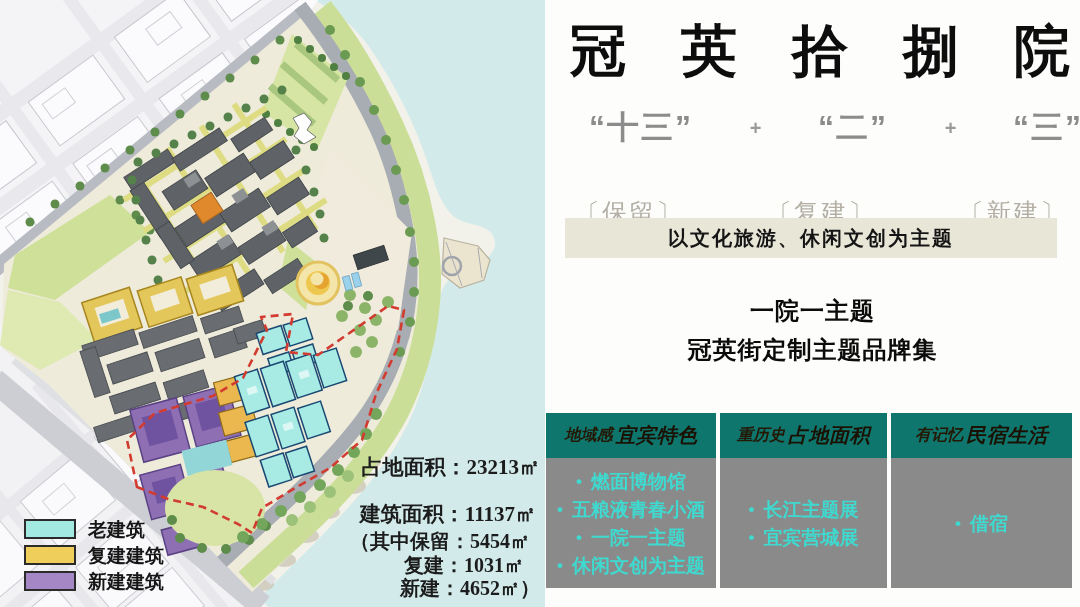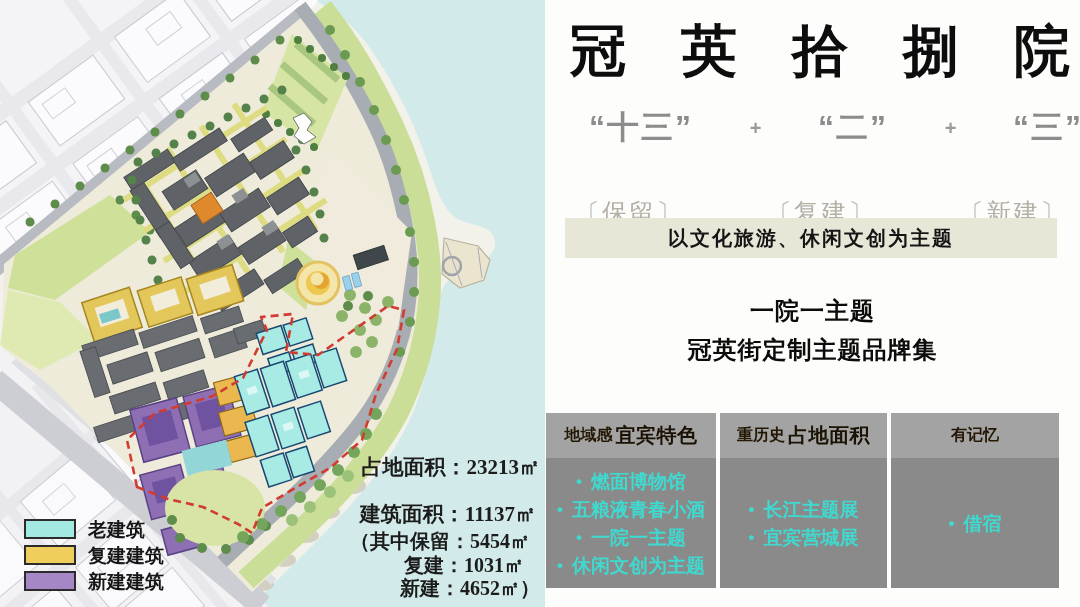--- a/index.html
+++ b/index.html
@@ -16,22 +16,22 @@
   .formula-row .plus{font-size:20px;font-weight:700;color:#9A9A9A;}
   .bracket-row{position:absolute;left:30px;top:164px;width:492px;display:flex;justify-content:space-between;
                font-size:25px;color:#B3AFA5;font-weight:500;letter-spacing:2px;margin-top:32px;}
   .banner{position:absolute;left:20px;top:218px;width:492px;height:40px;background:#E8E6D7;
           display:flex;align-items:center;justify-content:center;
           font-size:20px;font-weight:800;color:#151515;letter-spacing:2px;}
   .headings{position:absolute;left:0;top:291px;width:535px;text-align:center;
             font-size:24px;font-weight:900;color:#0B0B0B;line-height:39px;letter-spacing:1px;}
   .columns{position:absolute;left:1px;top:413px;display:flex;gap:4px;}
   .col{display:flex;flex-direction:column;}
-  .col.c1{width:170px}.col.c2{width:167px}.col.c3{width:168px}
-  .col-header{height:45px;background:#a3a3a3;display:flex;align-items:center;justify-content:center;gap:3px;}
+  .col.c1{width:170px}.col.c2{width:167px}.col.c3{width:181px}
+  .col-header{height:45px;background:#0f766e;display:flex;align-items:center;justify-content:center;gap:3px;font-style:italic;}
   .col-header .tag{font-size:16px;font-weight:800;color:#241805;}
   .col-header .big{font-size:20px;font-weight:900;color:#1A1103;letter-spacing:0.5px;}
   .col-body{height:130px;background:#8A8A8A;display:flex;flex-direction:column;
             justify-content:center;align-items:center;gap:3px;}
   .item{display:flex;align-items:center;gap:9px;font-size:19px;font-weight:800;color:#3EDAD0;line-height:25px;}
   .item .bullet{font-size:17px;}
   
   text.map-note{font-family:"Liberation Serif","DejaVu Serif",serif;font-weight:bold;fill:#1C1C1C;}
   text.legend-label{font-family:"Liberation Sans","DejaVu Sans",sans-serif;font-weight:bold;fill:#161616;}
 </style>
@@ -512,20 +512,21 @@
           <div class="item">
             <span class="bullet">•</span>
             <span>宜宾营城展</span>
             </div>
         </div>
       </div>
 
       <div class="col c3">
         <div class="col-header">
           <span class="tag">有记忆</span>
+          <span class="big">民宿生活</span>
         </div>
         <div class="col-body">
           <div class="item">
             <span class="bullet">•</span>
             <span>借宿</span>
             </div>
         </div>
       </div>
 
     </div>

